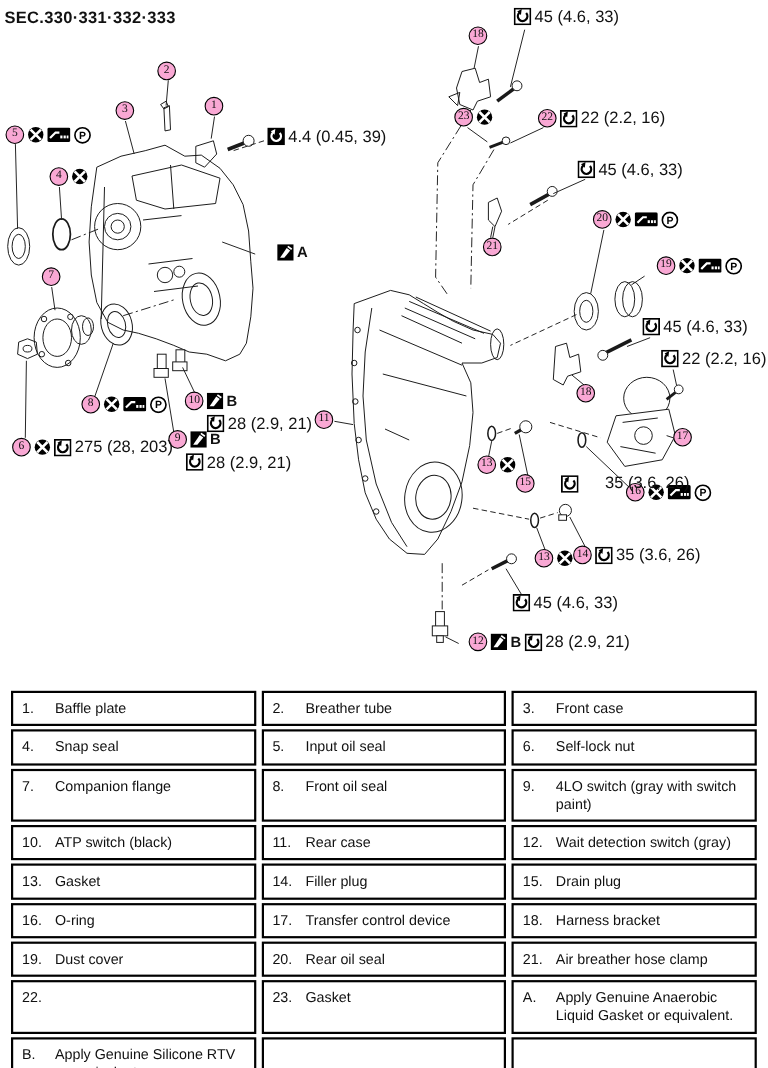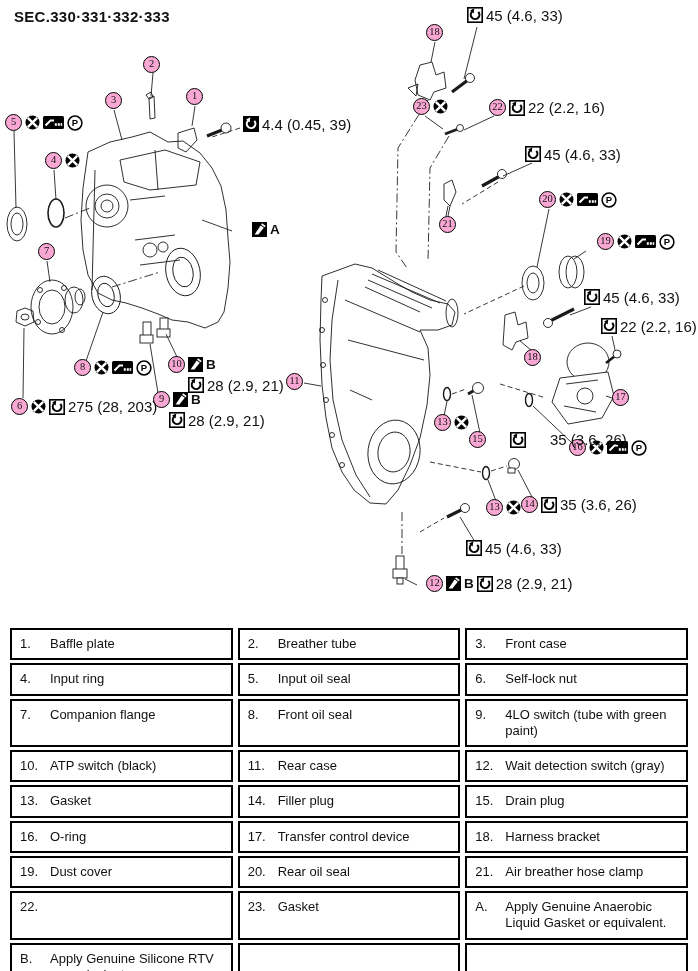--- a/index.html
+++ b/index.html
@@ -1,18 +1,18 @@
 <!DOCTYPE html>
 <html><head>
 <meta charset="utf-8">
 <style>
   html,body{margin:0;padding:0;background:#fff;color:#111;
     font-family:"Liberation Sans",sans-serif;}
   .page{position:relative;width:698px;height:971px;background:#fff;overflow:hidden;}
-  .sec-header{position:absolute;left:14px;top:8px;font-size:15px;font-weight:bold;
+  .sec-header{position:absolute;left:4px;top:8px;font-size:15px;font-weight:bold;
     letter-spacing:.3px;font-family:"Liberation Sans",sans-serif;}
   .diagram{position:absolute;left:0;top:0;width:698px;height:622px;}
   .art{position:absolute;left:0;top:0;}
   .callout{position:absolute;display:flex;align-items:center;gap:3px;
     white-space:nowrap;font-size:12.5px;line-height:1;}
   .co-num{display:inline-flex;width:17px;height:17px;border:1.5px solid #000;
     border-radius:50%;align-items:center;justify-content:center;font-size:10.5px;
     background:#f9a8d4;box-sizing:border-box;flex:none;font-family:Liberation Serif, serif;}
   .co-letter{font-weight:bold;font-size:13.5px;}
   .t-text{font-size:15px;}
@@ -563,41 +563,41 @@
       <div class="cell">
         <span class="num">2.</span>
         <span class="label">Breather tube</span>
       </div>
       <div class="cell">
         <span class="num">3.</span>
         <span class="label">Front case</span>
       </div>
       <div class="cell">
         <span class="num">4.</span>
-        <span class="label">Input ring</span>
+        <span class="label">Snap seal</span>
       </div>
       <div class="cell">
         <span class="num">5.</span>
         <span class="label">Input oil seal</span>
       </div>
       <div class="cell">
         <span class="num">6.</span>
         <span class="label">Self-lock nut</span>
       </div>
       <div class="cell">
         <span class="num">7.</span>
         <span class="label">Companion flange</span>
       </div>
       <div class="cell">
         <span class="num">8.</span>
         <span class="label">Front oil seal</span>
       </div>
       <div class="cell">
         <span class="num">9.</span>
-        <span class="label">4LO switch (tube with green paint)</span>
+        <span class="label">4LO switch (gray with switch paint)</span>
       </div>
       <div class="cell">
         <span class="num">10.</span>
         <span class="label">ATP switch (black)</span>
       </div>
       <div class="cell">
         <span class="num">11.</span>
         <span class="label">Rear case</span>
       </div>
       <div class="cell">

